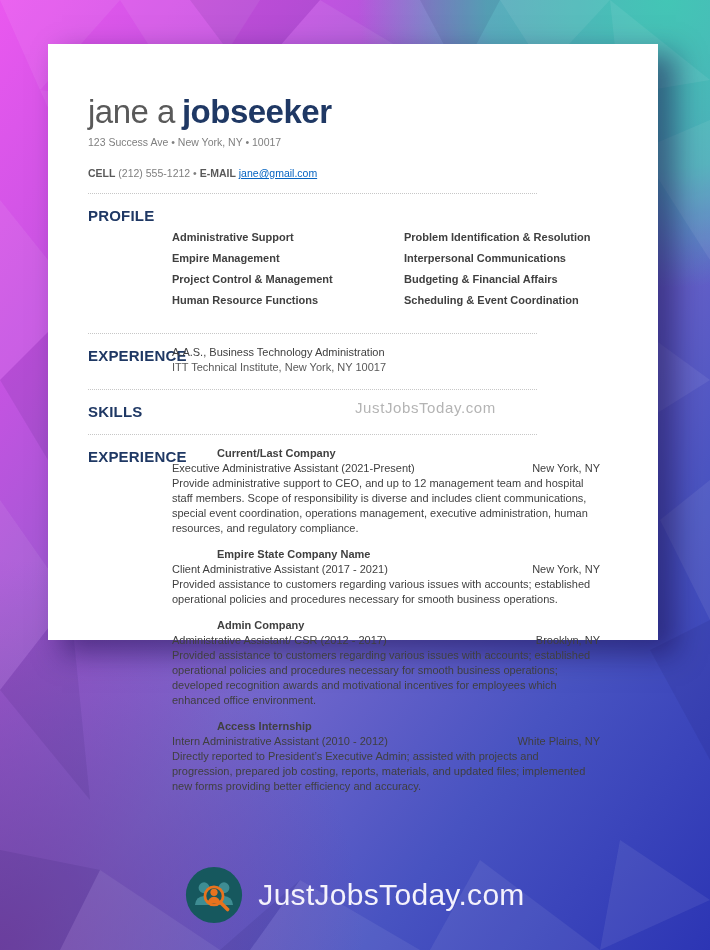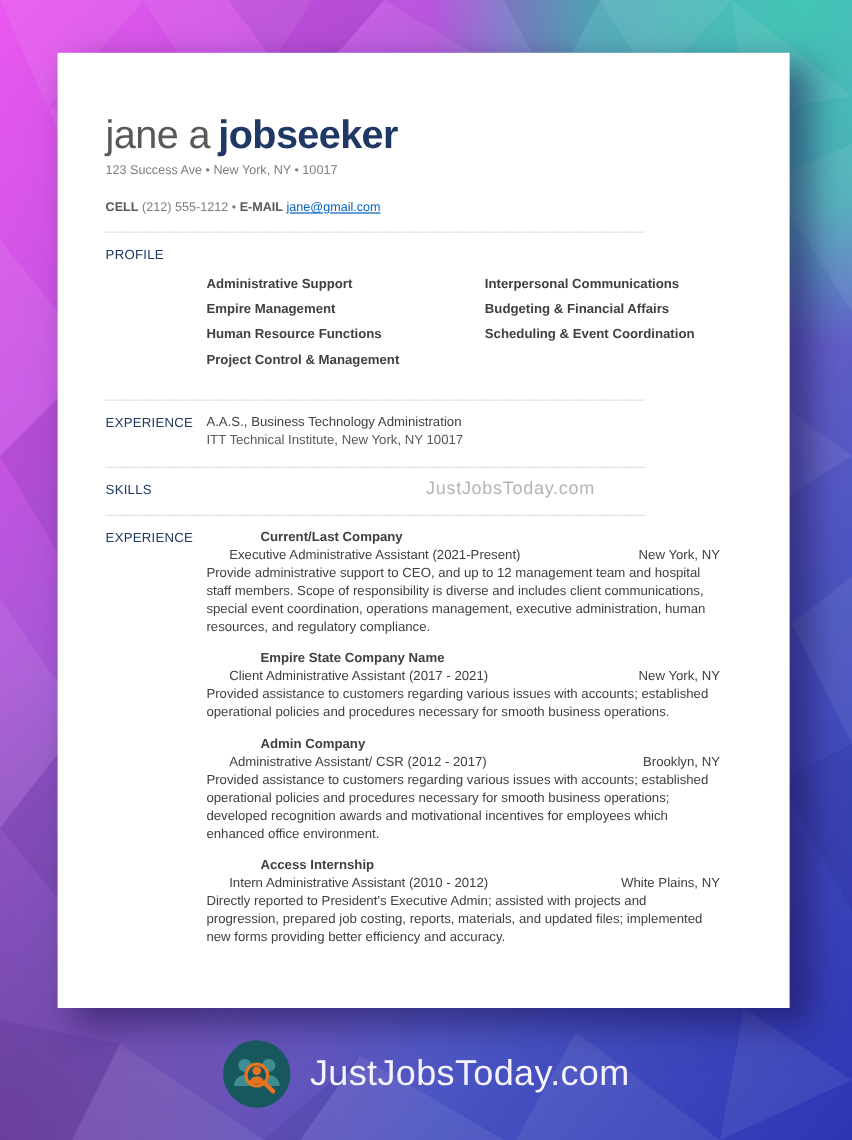--- a/index.html
+++ b/index.html
@@ -10,59 +10,59 @@
     background:
       radial-gradient(ellipse 430px 400px at 94% 0%, rgba(63,203,180,0.95) 0%, rgba(63,203,180,0.72) 42%, rgba(63,203,180,0) 72%),
       radial-gradient(ellipse 520px 560px at 0% 100%, rgba(112,62,158,0.85) 0%, rgba(112,62,158,0) 70%),
       linear-gradient(128deg, #ea58ef 0%, #c653e2 20%, #9a5ad0 38%, #7568cd 54%, #4853c1 76%, #2c35b4 100%);
   }
   .poly-overlay { position: absolute; inset: 0; width: 710px; height: 950px; }
 
   
   .page {
     position: absolute; left: 48px; top: 44px;
-    width: 610px; height: 796px;
+    width: 610px; height: 596px;
     background: #ffffff;
     box-shadow: 16px 12px 26px 2px rgba(22,10,72,0.50);
     padding: 50px 58px 0 40px;
   }
   .name { font-size: 33px; line-height: 36px; letter-spacing: -0.5px; }
   .name-first { color: #595959; font-weight: 400; margin-right: 7px; }
   .name-last  { color: #1f3864; font-weight: 700; }
   .addr { margin-top: 6px; font-size: 10.5px; color: #7f7f7f; }
   .contact { margin-top: 19px; font-size: 10.5px; color: #7f7f7f; }
   .contact b { color: #595959; }
   .email { color: #0563c1; text-decoration: underline; cursor: pointer; }
 
   .divider {
     width: 449px; height: 0;
     border-top: 1px dotted #c7c7c7;
     margin: 14px 0 11px 0;
   }
   .section { display: flex; }
   .sec-label {
     width: 84px; flex: none;
-    font-size: 11px; font-weight: 400; color: #1f3864;
+    font-size: 15px; font-weight: 700; color: #1f3864;
     padding-top: 2px; letter-spacing: 0.2px;
   }
   .sec-content { width: 428px; flex: none; font-size: 11px; color: #3f3f3f; line-height: 15px; }
 
   .profile-grid { display: flex; padding-top: 22px; padding-bottom: 8px; }
   .profile-col { width: 232px; flex: none; }
   .profile-col.right { width: 196px; }
   .profile-item { font-weight: 700; color: #404040; line-height: 21px; font-size: 11px; }
 
   .edu-degree { font-weight: 400; color: #404040; }
   .edu-school { color: #595959; }
 
   .skill-item { font-weight: 700; color: #404040; }
 
   .job { margin-bottom: 11px; }
   .job-company { font-weight: 700; color: #404040; margin-left: 45px; }
-  .job-line { display: flex; justify-content: space-between; margin-left: 19px; }
+  .job-line { display: flex; justify-content: space-between; }
   .job-desc { color: #3f3f3f; }
 
   .watermark {
     position: absolute; left: 307px; top: 355px;
     font-size: 15px; color: #b4b4b4; letter-spacing: 0.6px;
   }
 
   
   .footer {
     position: absolute; left: 0; top: 866px; width: 710px;
@@ -121,24 +121,25 @@
 
   <div class="divider"></div>
 
   <div class="section">
     <div class="sec-label">PROFILE</div>
     <div class="sec-content">
       <div class="profile-grid">
         <div class="profile-col">
           <div class="profile-item">Administrative Support</div>
           <div class="profile-item">Empire Management</div>
+          <div class="profile-item">Project Control &amp; Management</div>
           <div class="profile-item">Human Resource Functions</div>
-          <div class="profile-item">Project Control &amp; Management</div>
         </div>
         <div class="profile-col right">
+          <div class="profile-item">Problem Identification &amp; Resolution</div>
           <div class="profile-item">Interpersonal Communications</div>
           <div class="profile-item">Budgeting &amp; Financial Affairs</div>
           <div class="profile-item">Scheduling &amp; Event Coordination</div>
         </div>
       </div>
     </div>
   </div>
 
   <div class="divider"></div>
 

